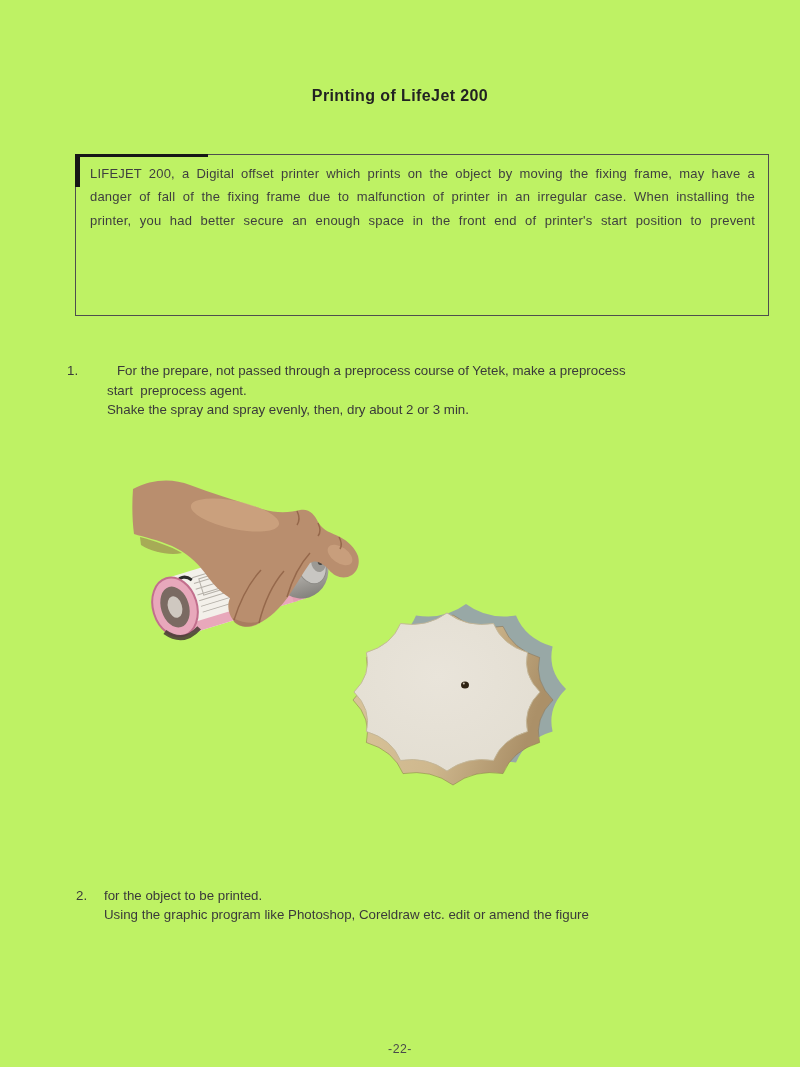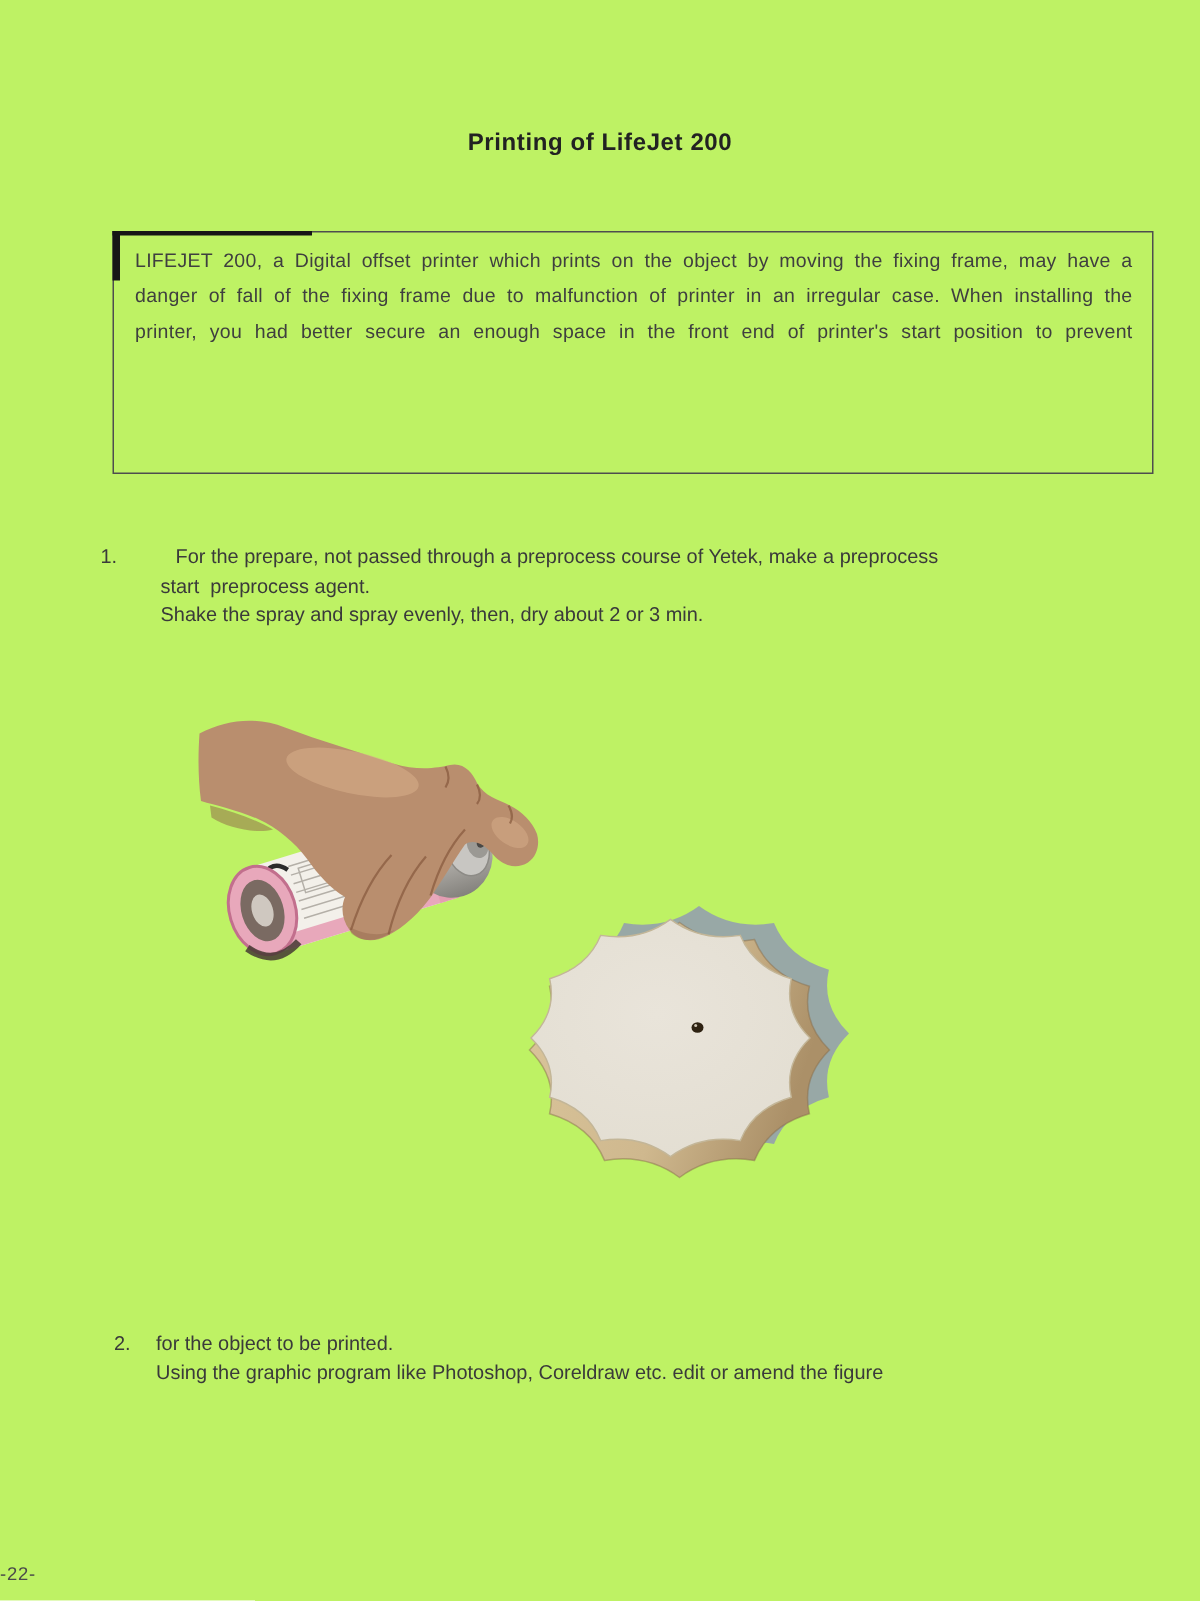--- a/index.html
+++ b/index.html
@@ -26,21 +26,21 @@
   .step .line{white-space:pre-wrap;}
   .step1{left:67px;top:361px;line-height:19.7px;}
   .step1 .num{width:40px;}
   .step1 .line.first{text-indent:10px;}
   .step1 .body{width:600px;}
   .step2{left:76px;top:886px;line-height:19px;}
   .step2 .num{width:28px;}
   .step2 .body{width:620px;}
   .figure{position:absolute;left:115px;top:462px;width:500px;height:338px;}
   .page-number{
-    position:absolute;top:1042px;left:0;width:800px;
+    position:absolute;top:1042px;left:0;width:800px;text-align:center;
     font-size:12.3px;letter-spacing:.5px;color:#4a4a4a;
   }
 </style>
 </head>
 <body>
 
 <div class="page">
 
   <div class="title">Printing of LifeJet 200</div>
 

